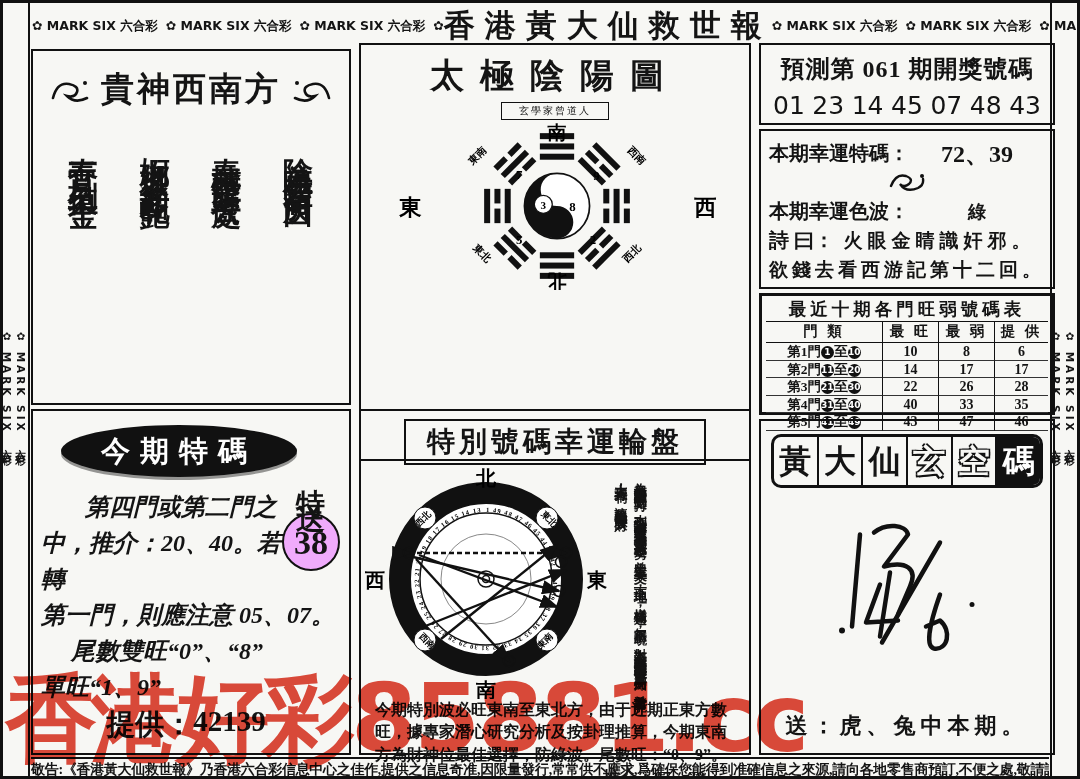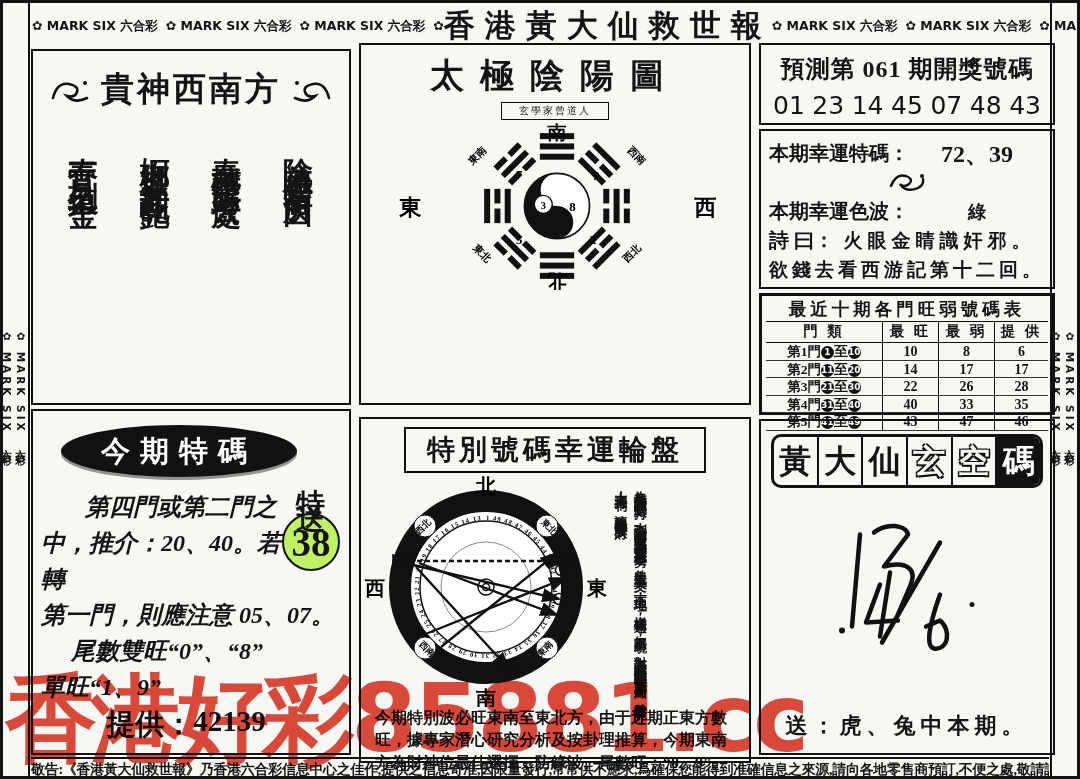--- a/index.html
+++ b/index.html
@@ -42,37 +42,37 @@
                 font-weight:bold; letter-spacing:10px; box-shadow:0 3px 0 rgba(0,0,0,.4); }
   .sp-lines { margin-top:12px; padding-left:8px; width:258px; font-weight:bold;
               font-size:24px; line-height:1.5; font-style:italic; }
   .sp-l1 { padding-left:44px; }
   .sp-l3 { white-space:nowrap; }
   .sp-l4 { padding-left:30px; }
   .sp-side { position:absolute; right:6px; top:54px; width:64px; text-align:center; }
   .sp-gift-v { writing-mode:vertical-rl; text-orientation:upright; font-size:29px;
                font-weight:bold; letter-spacing:16px; margin:0 auto; }
   .sp-circle { width:58px; height:58px; border:2px solid #111; border-radius:50%;
-               margin:16px auto 0; font-size:39px; font-weight:bold; line-height:55px;
-               background:#bef264;text-align:center; }
+               margin:16px auto 0; font-size:34px; font-weight:bold; line-height:55px;
+               background:#f0abfc;text-align:center; }
   .sp-provide { position:absolute; left:16px; right:26px; bottom:8px; display:flex;
                 justify-content:center; font-size:29px; font-weight:bold; }
 
   
-  .taiji { left:356px; top:40px; width:392px; height:362px; }
+  .taiji { left:356px; top:40px; width:392px; height:418px; }
   .taiji-title { text-align:center; font-size:34px; font-weight:bold; letter-spacing:16px;
                  margin-top:8px; }
   .taiji-sub { width:108px; margin:3px auto 0; border:1px solid #111; font-size:10px;
                text-align:center; letter-spacing:2px; padding:1px 0; }
   .taiji svg.bagua { display:block; margin:2px auto 0; }
   .taiji-para { padding:4px 16px 0 16px; font-size:16px; line-height:1.46;
                 text-align:justify; font-weight:600; }
 
   
-  .wheel { left:356px; top:406px; width:392px; height:346px;margin-top:8px; }
+  .wheel { left:356px; top:406px; width:392px; height:346px; }
   .wheel-head { width:302px; margin:8px auto 0; border:2px solid #111; text-align:center;
                 font-family:"DejaVu Sans",sans-serif; font-weight:900; font-size:28px;
                 letter-spacing:4px; padding:2px 0; }
   .wheel-body { display:flex; margin-top:2px; }
   .wheel-side { writing-mode:vertical-rl; height:224px; font-size:13px; line-height:1.5;
                 letter-spacing:1.5px; font-weight:600; padding:6px 2px 0 0; }
   .wheel-para { padding:0 14px; font-size:16px; line-height:1.4; font-weight:600; }
   .wheel-reco { text-align:right; padding-right:44px; font-size:17px; font-weight:bold; }
 
   

